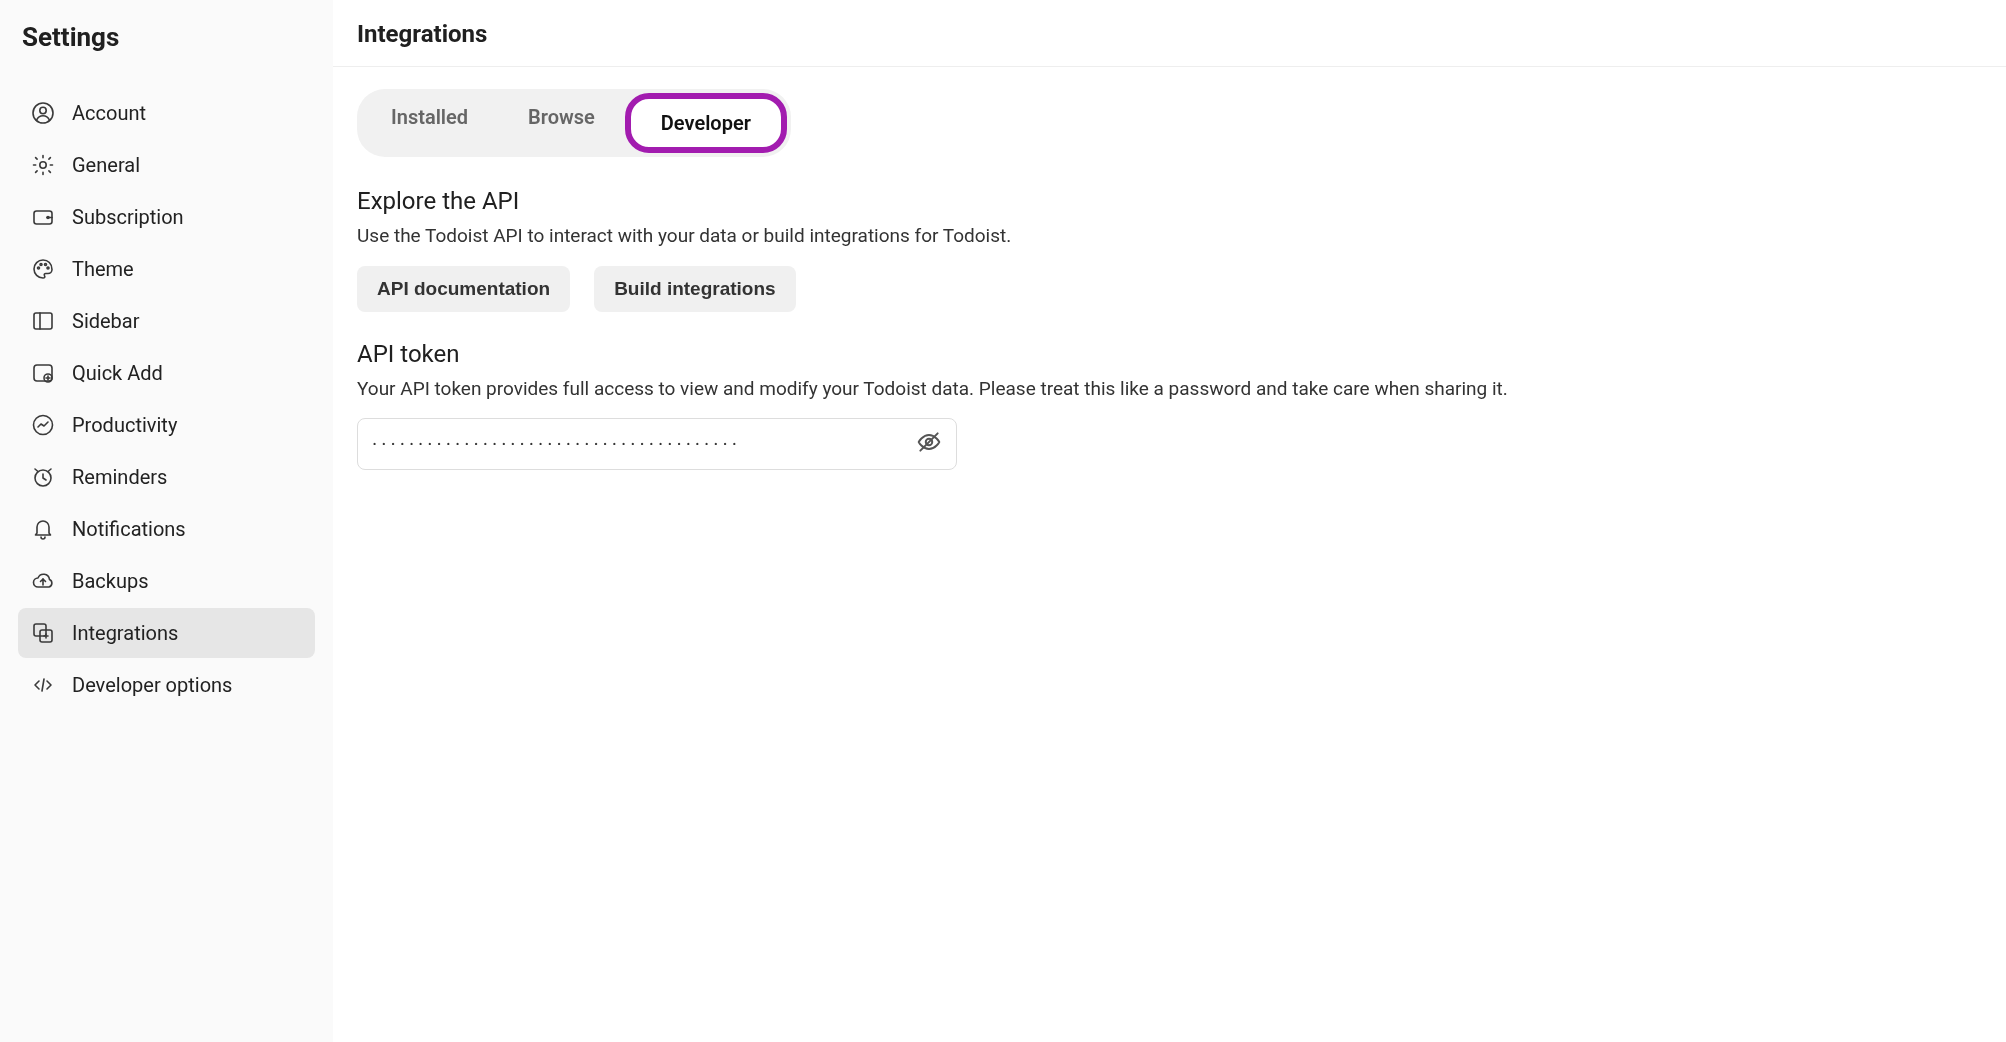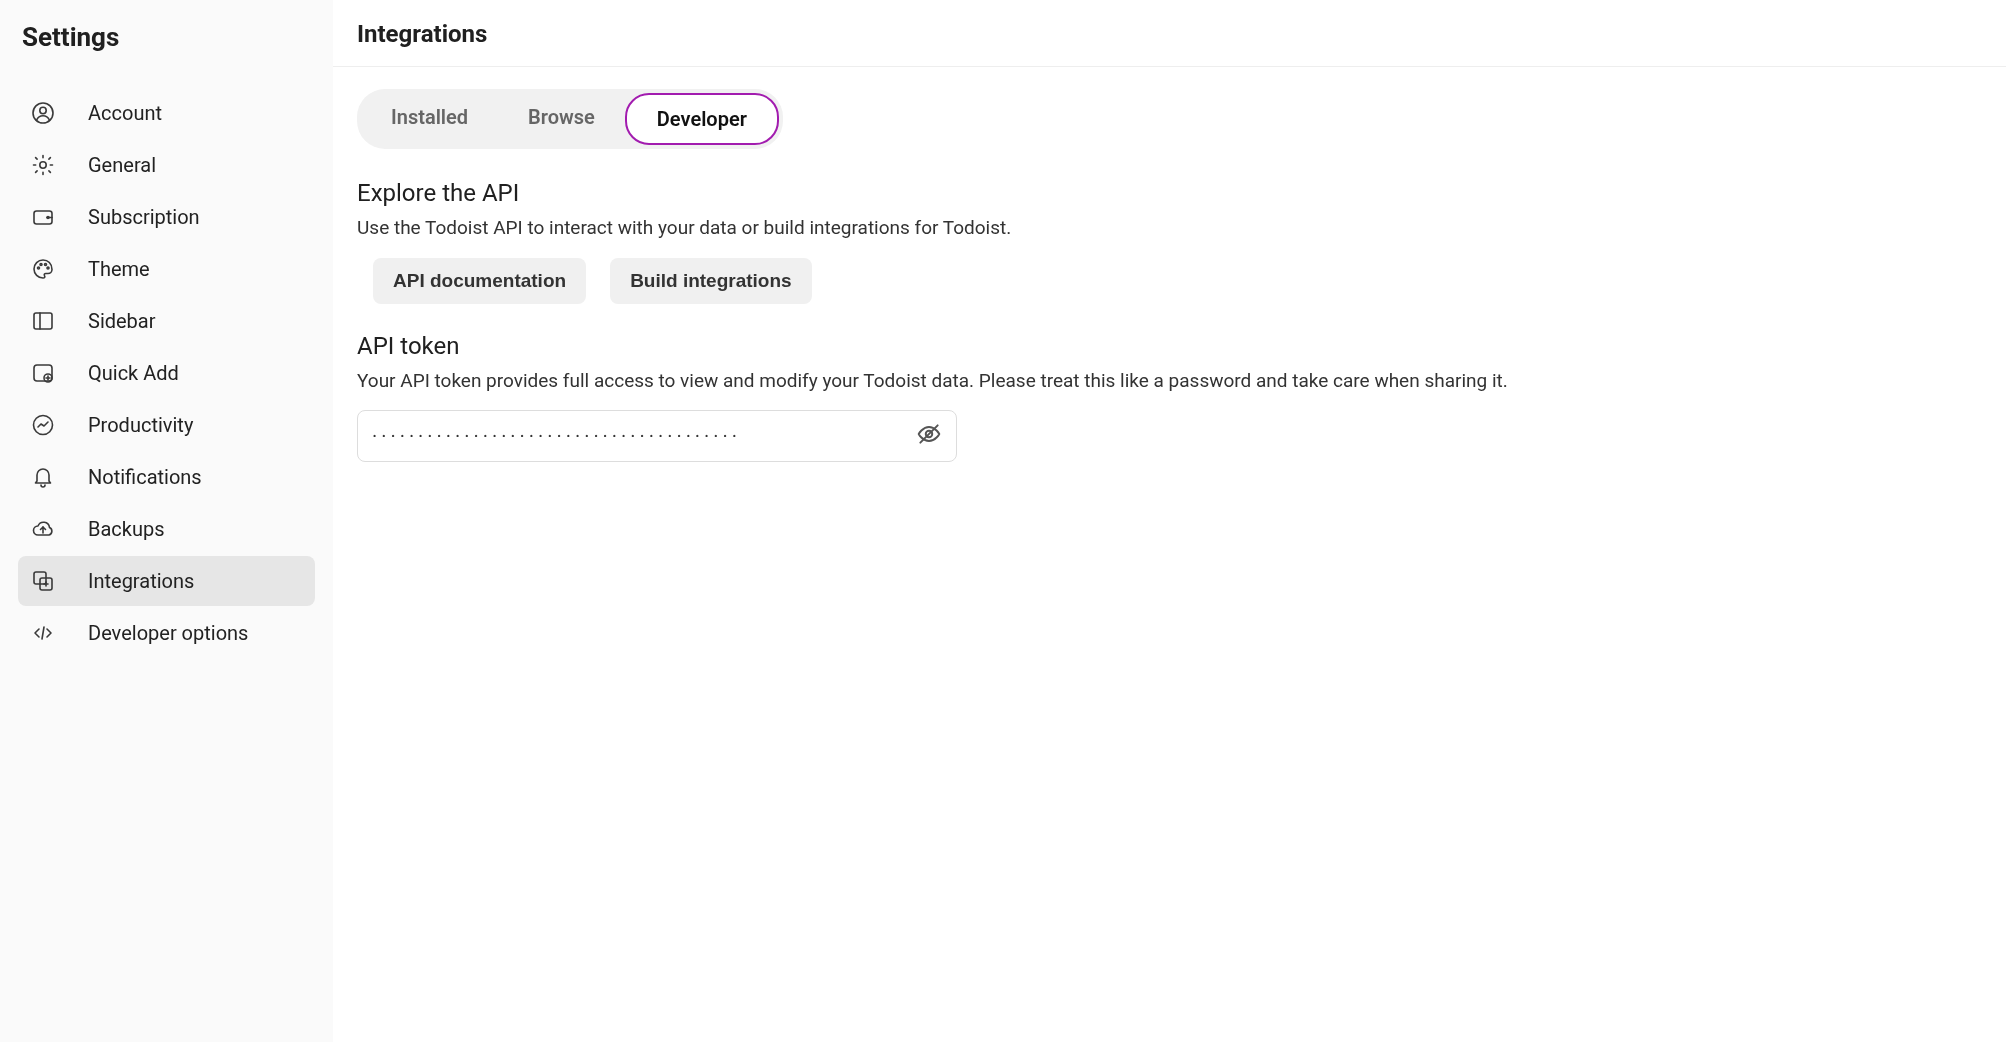--- a/index.html
+++ b/index.html
@@ -28,21 +28,21 @@
       margin: 4px 0 36px 4px;
     }
     .sidebar-items {
       display: flex;
       flex-direction: column;
       gap: 2px;
     }
     .sidebar-item {
       display: flex;
       align-items: center;
-      gap: 32px;
+      gap: 16px;
       padding: 12px 12px;
       border-radius: 8px;
       cursor: pointer;
       font-size: 20px;
       color: #222;
     }
     .sidebar-item.active {
       background: #e6e6e6;
     }
     .sidebar-item .icon {
@@ -90,41 +90,40 @@
       padding: 12px 30px;
       font-size: 20px;
       font-weight: 600;
       border-radius: 24px;
       cursor: pointer;
       color: #666;
     }
     .tab.active {
       background: #fff;
       color: #111;
-      border: 2px solid #a21caf;
+      border: 6px solid #a21caf;
     }
     .section {
       margin-bottom: 28px;
     }
     .section-title {
       font-size: 24px;
       font-weight: 400;
       margin-bottom: 8px;
     }
     .section-desc {
       font-size: 19px;
       color: #333;
       margin-bottom: 16px;
       line-height: 1.4;
     }
     .btn-row {
       display: flex;
       gap: 24px;
       align-items: center;
-      margin-left: 16px;
     }
     .btn {
       display: inline-flex;
       align-items: center;
       gap: 10px;
       padding: 12px 20px;
       border-radius: 8px;
       font-size: 19px;
       font-weight: 600;
       cursor: pointer;
@@ -258,20 +257,31 @@
     <div class="sidebar-item">
       <span class="icon">
         <svg viewBox="0 0 24 24">
             <circle cx="12" cy="12" r="9.5"></circle>
             <polyline points="7 14 10 11 13 13 17 9"></polyline>
           </svg>
       </span>
       <span>Productivity</span>
     </div>
 
+    <div class="sidebar-item">
+      <span class="icon">
+        <svg viewBox="0 0 24 24">
+            <circle cx="12" cy="13" r="8"></circle>
+            <polyline points="12 9 12 13 15 15"></polyline>
+            <line x1="4" y1="4" x2="7" y2="6.5"></line>
+            <line x1="20" y1="4" x2="17" y2="6.5"></line>
+          </svg>
+      </span>
+      <span>Reminders</span>
+    </div>
 
     <div class="sidebar-item">
       <span class="icon">
         <svg viewBox="0 0 24 24">
             <path d="M6 16V10a6 6 0 0112 0v6l1.5 2H4.5L6 16z"></path>
             <path d="M10 20a2 2 0 004 0"></path>
           </svg>
       </span>
       <span>Notifications</span>
     </div>

